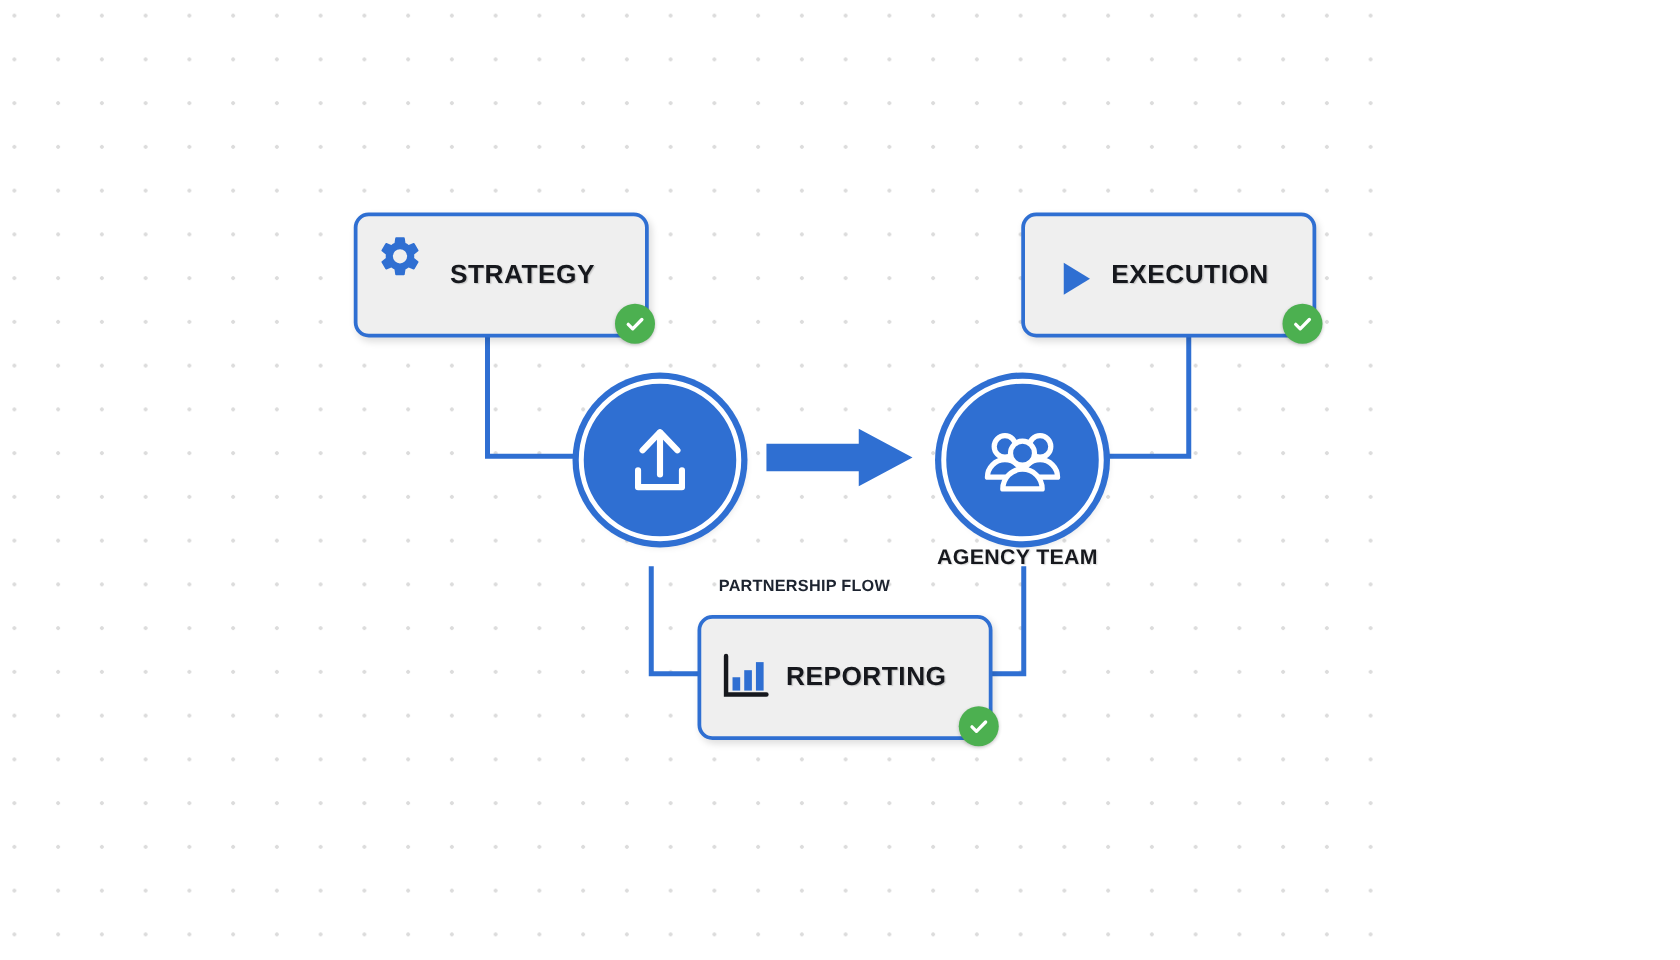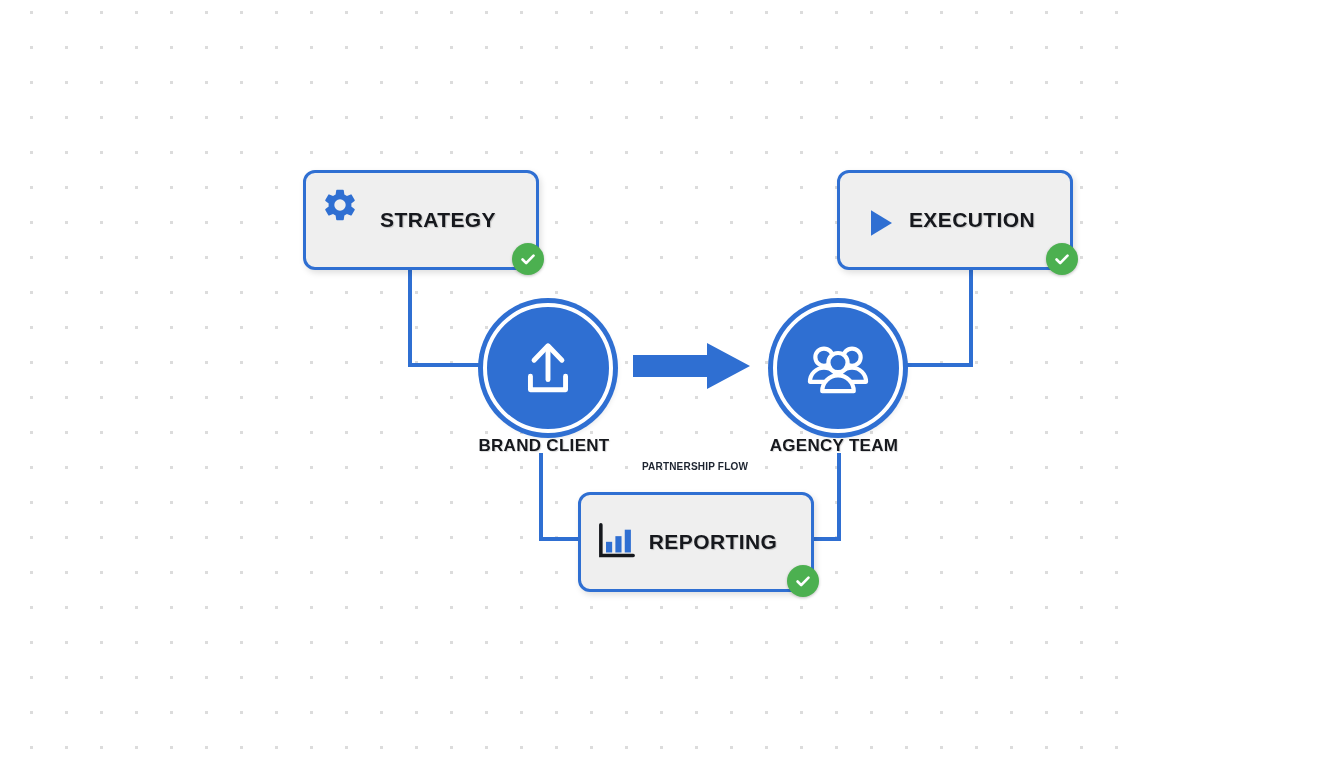--- a/index.html
+++ b/index.html
@@ -10,21 +10,20 @@
   #canvas {
     position: relative;
     width: 1108px;
     height: 768px;
     overflow: hidden;
     background-color: #ffffff;
     background-image: radial-gradient(circle, #dcdcdc 1.6px, rgba(0,0,0,0) 1.7px);
     background-size: 35px 35px;
     background-position: 29px 30px;
     font-family: "Liberation Sans", sans-serif;
-    margin-left: 20px;
   }
 
   
   #connectors {
     position: absolute;
     left: 0; top: 0;
     width: 1344px;
     height: 768px;
   }
 
@@ -115,22 +114,21 @@
     left: 613px;
     top: 342px;
     width: 118px;
     height: 48px;
   }
   #flow-arrow-label {
     position: absolute;
     left: 575px;
     top: 461px;
     width: 200px;
-    text-align: center;
-    font-size: 10px;
+    font-size: 13px;
     font-weight: 600;
     letter-spacing: 0.2px;
     color: #1d2430;
   }
 </style>
 </head>
 <body>
 
 <div id="canvas">
 
@@ -190,21 +188,20 @@
     </span>
   </div>
 
   <div class="node" id="node-brand-client">
     <svg width="62" height="62" viewBox="0 0 24 24" xmlns="http://www.w3.org/2000/svg">
       <path fill="none" stroke="#ffffff" stroke-width="1.9" stroke-linecap="round" stroke-linejoin="round" d="M12 16.5 V3.6"></path>
       <path fill="none" stroke="#ffffff" stroke-width="1.9" stroke-linecap="round" stroke-linejoin="round" d="M6.6 9 L12 3.4 L17.4 9"></path>
       <path fill="none" stroke="#ffffff" stroke-width="1.9" stroke-linecap="round" stroke-linejoin="round" d="M5.2 15.2 V20.4 H18.8 V15.2"></path>
     </svg>
   </div>
-  <div class="node-label" id="label-brand-client">BRAND CLIENT</div>
 
   <div class="node" id="node-agency-team">
     <svg width="64" height="64" viewBox="0 0 26 24" xmlns="http://www.w3.org/2000/svg">
 
       <circle cx="7.3" cy="7.6" r="3.5" fill="none" stroke="#ffffff" stroke-width="1.7"></circle>
       <path fill="none" stroke="#ffffff" stroke-width="1.7" stroke-linecap="round" stroke-linejoin="round" d="M1.6 17.6 a5.7 5.7 0 0 1 11.4 0 Z"></path>
 
       <circle cx="18.7" cy="7.6" r="3.5" fill="none" stroke="#ffffff" stroke-width="1.7"></circle>
       <path fill="none" stroke="#ffffff" stroke-width="1.7" stroke-linecap="round" stroke-linejoin="round" d="M13.0 17.6 a5.7 5.7 0 0 1 11.4 0 Z"></path>
 

